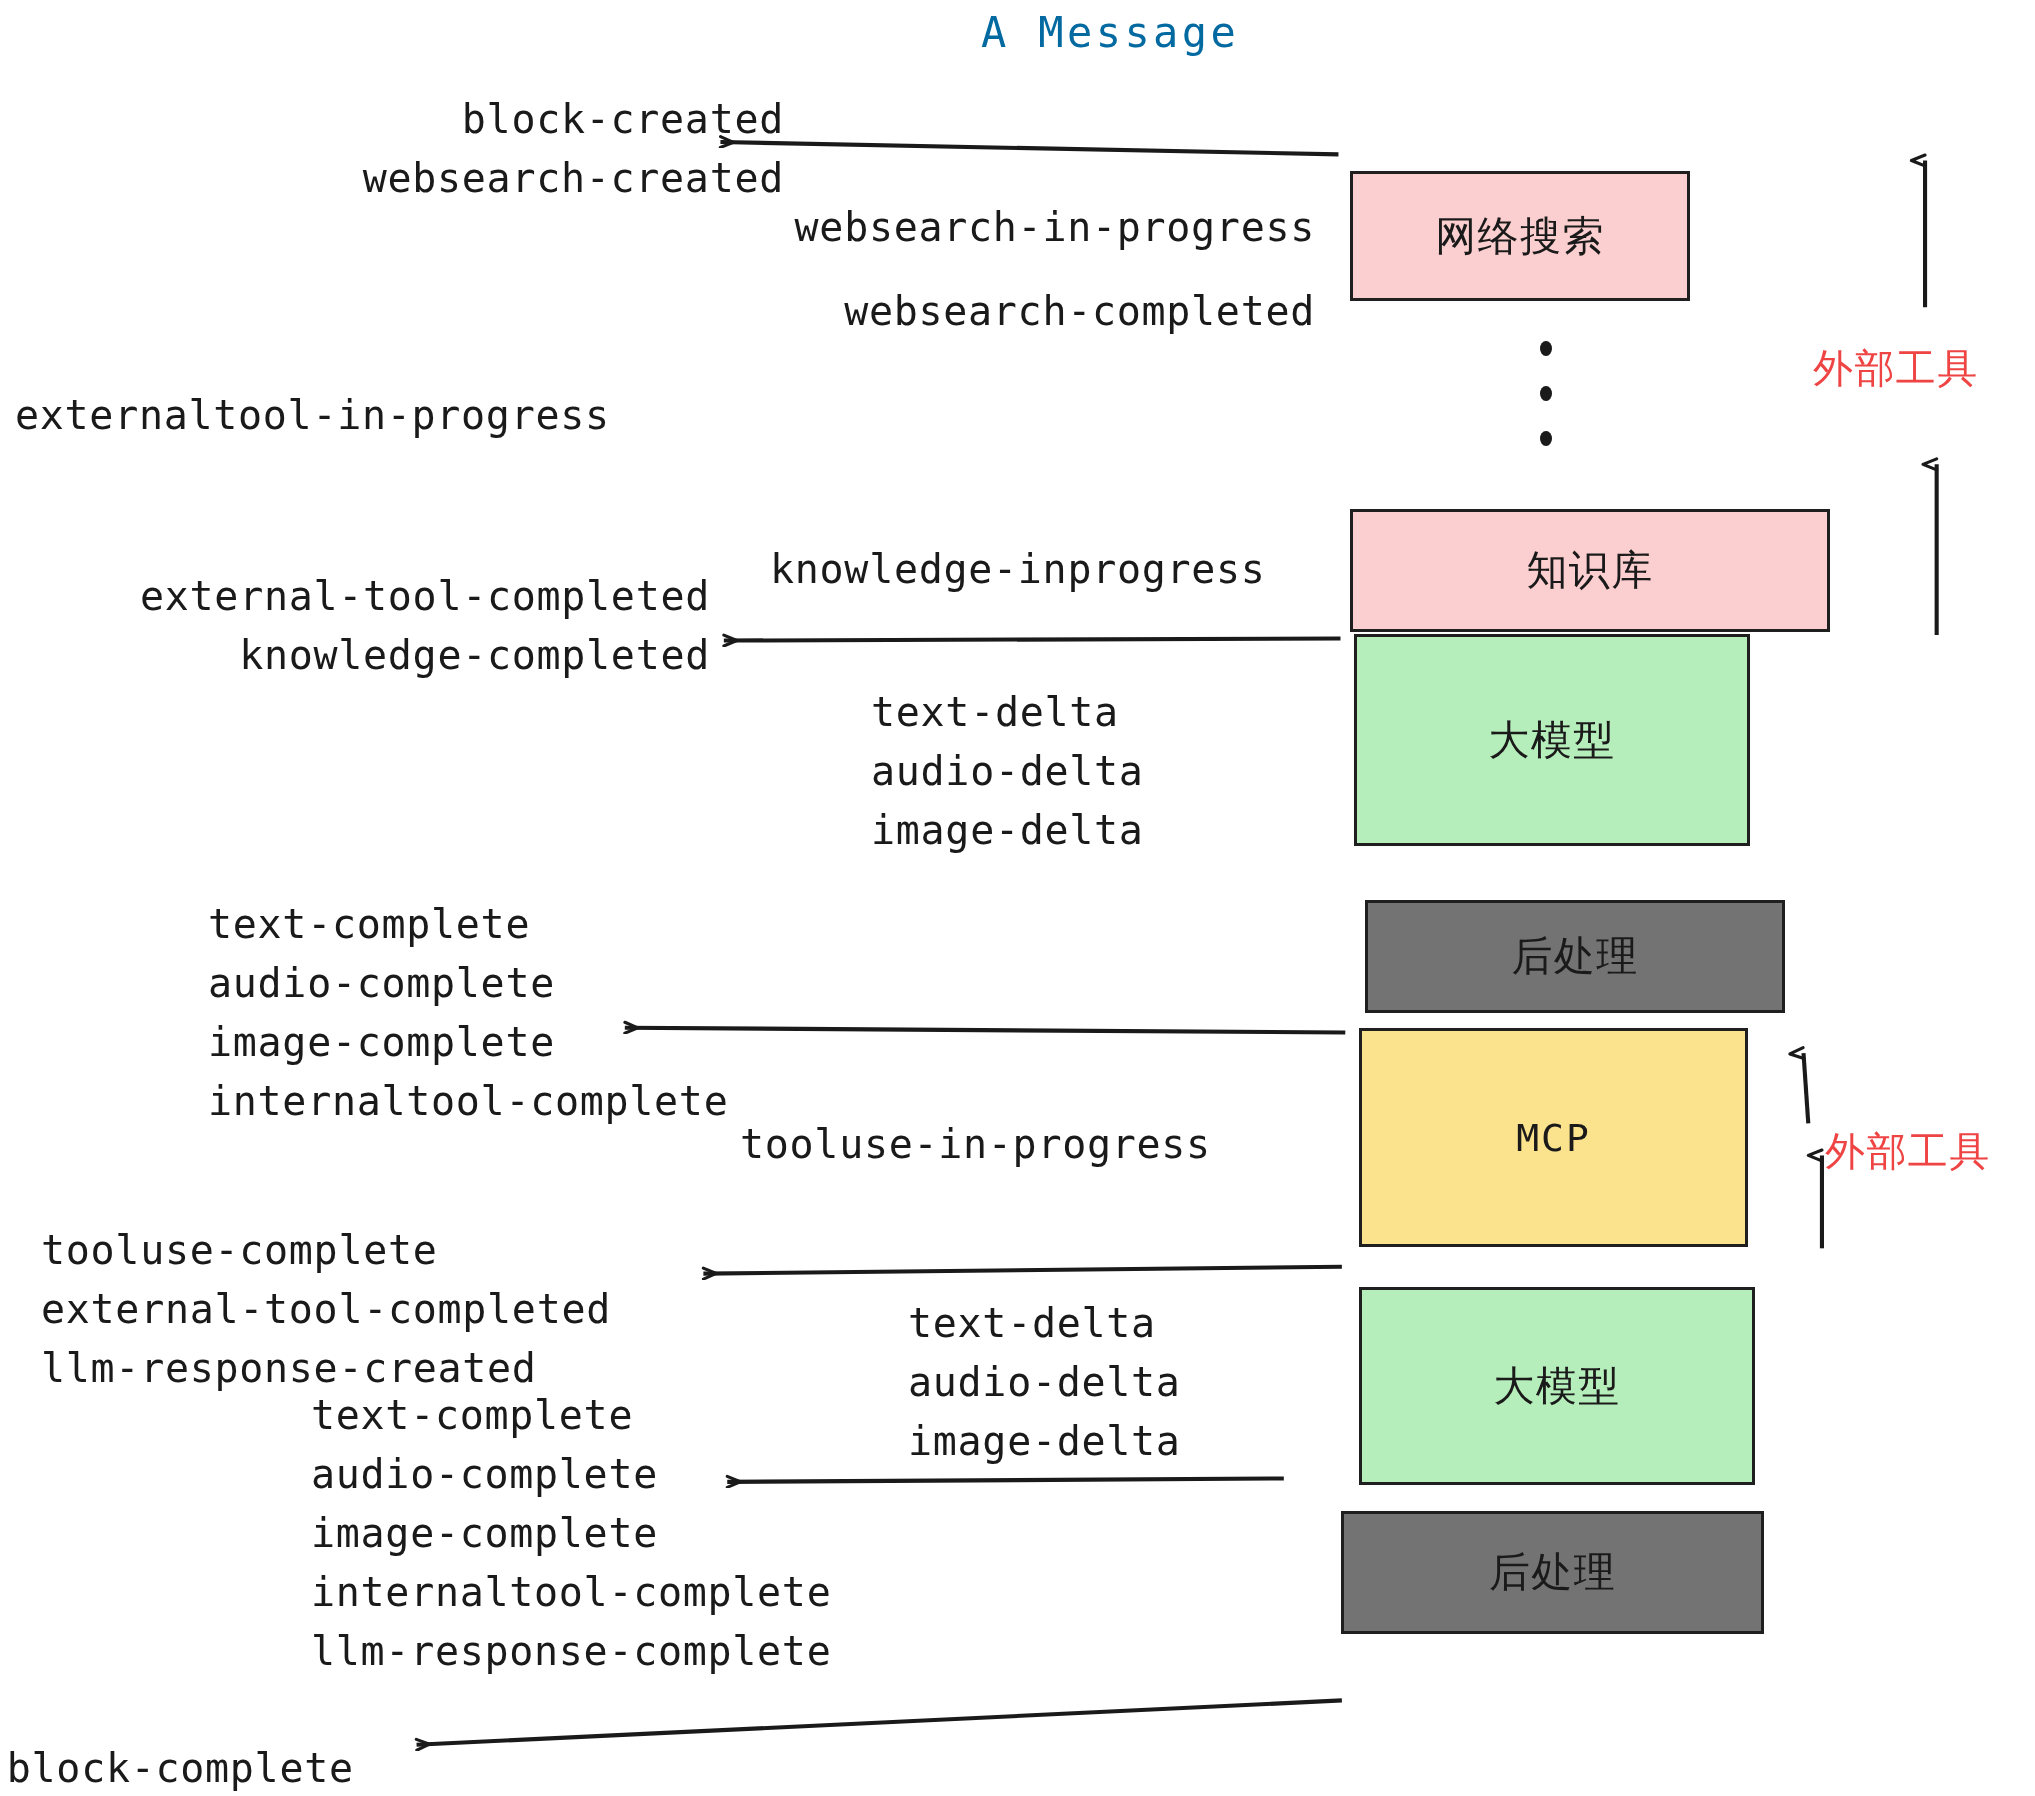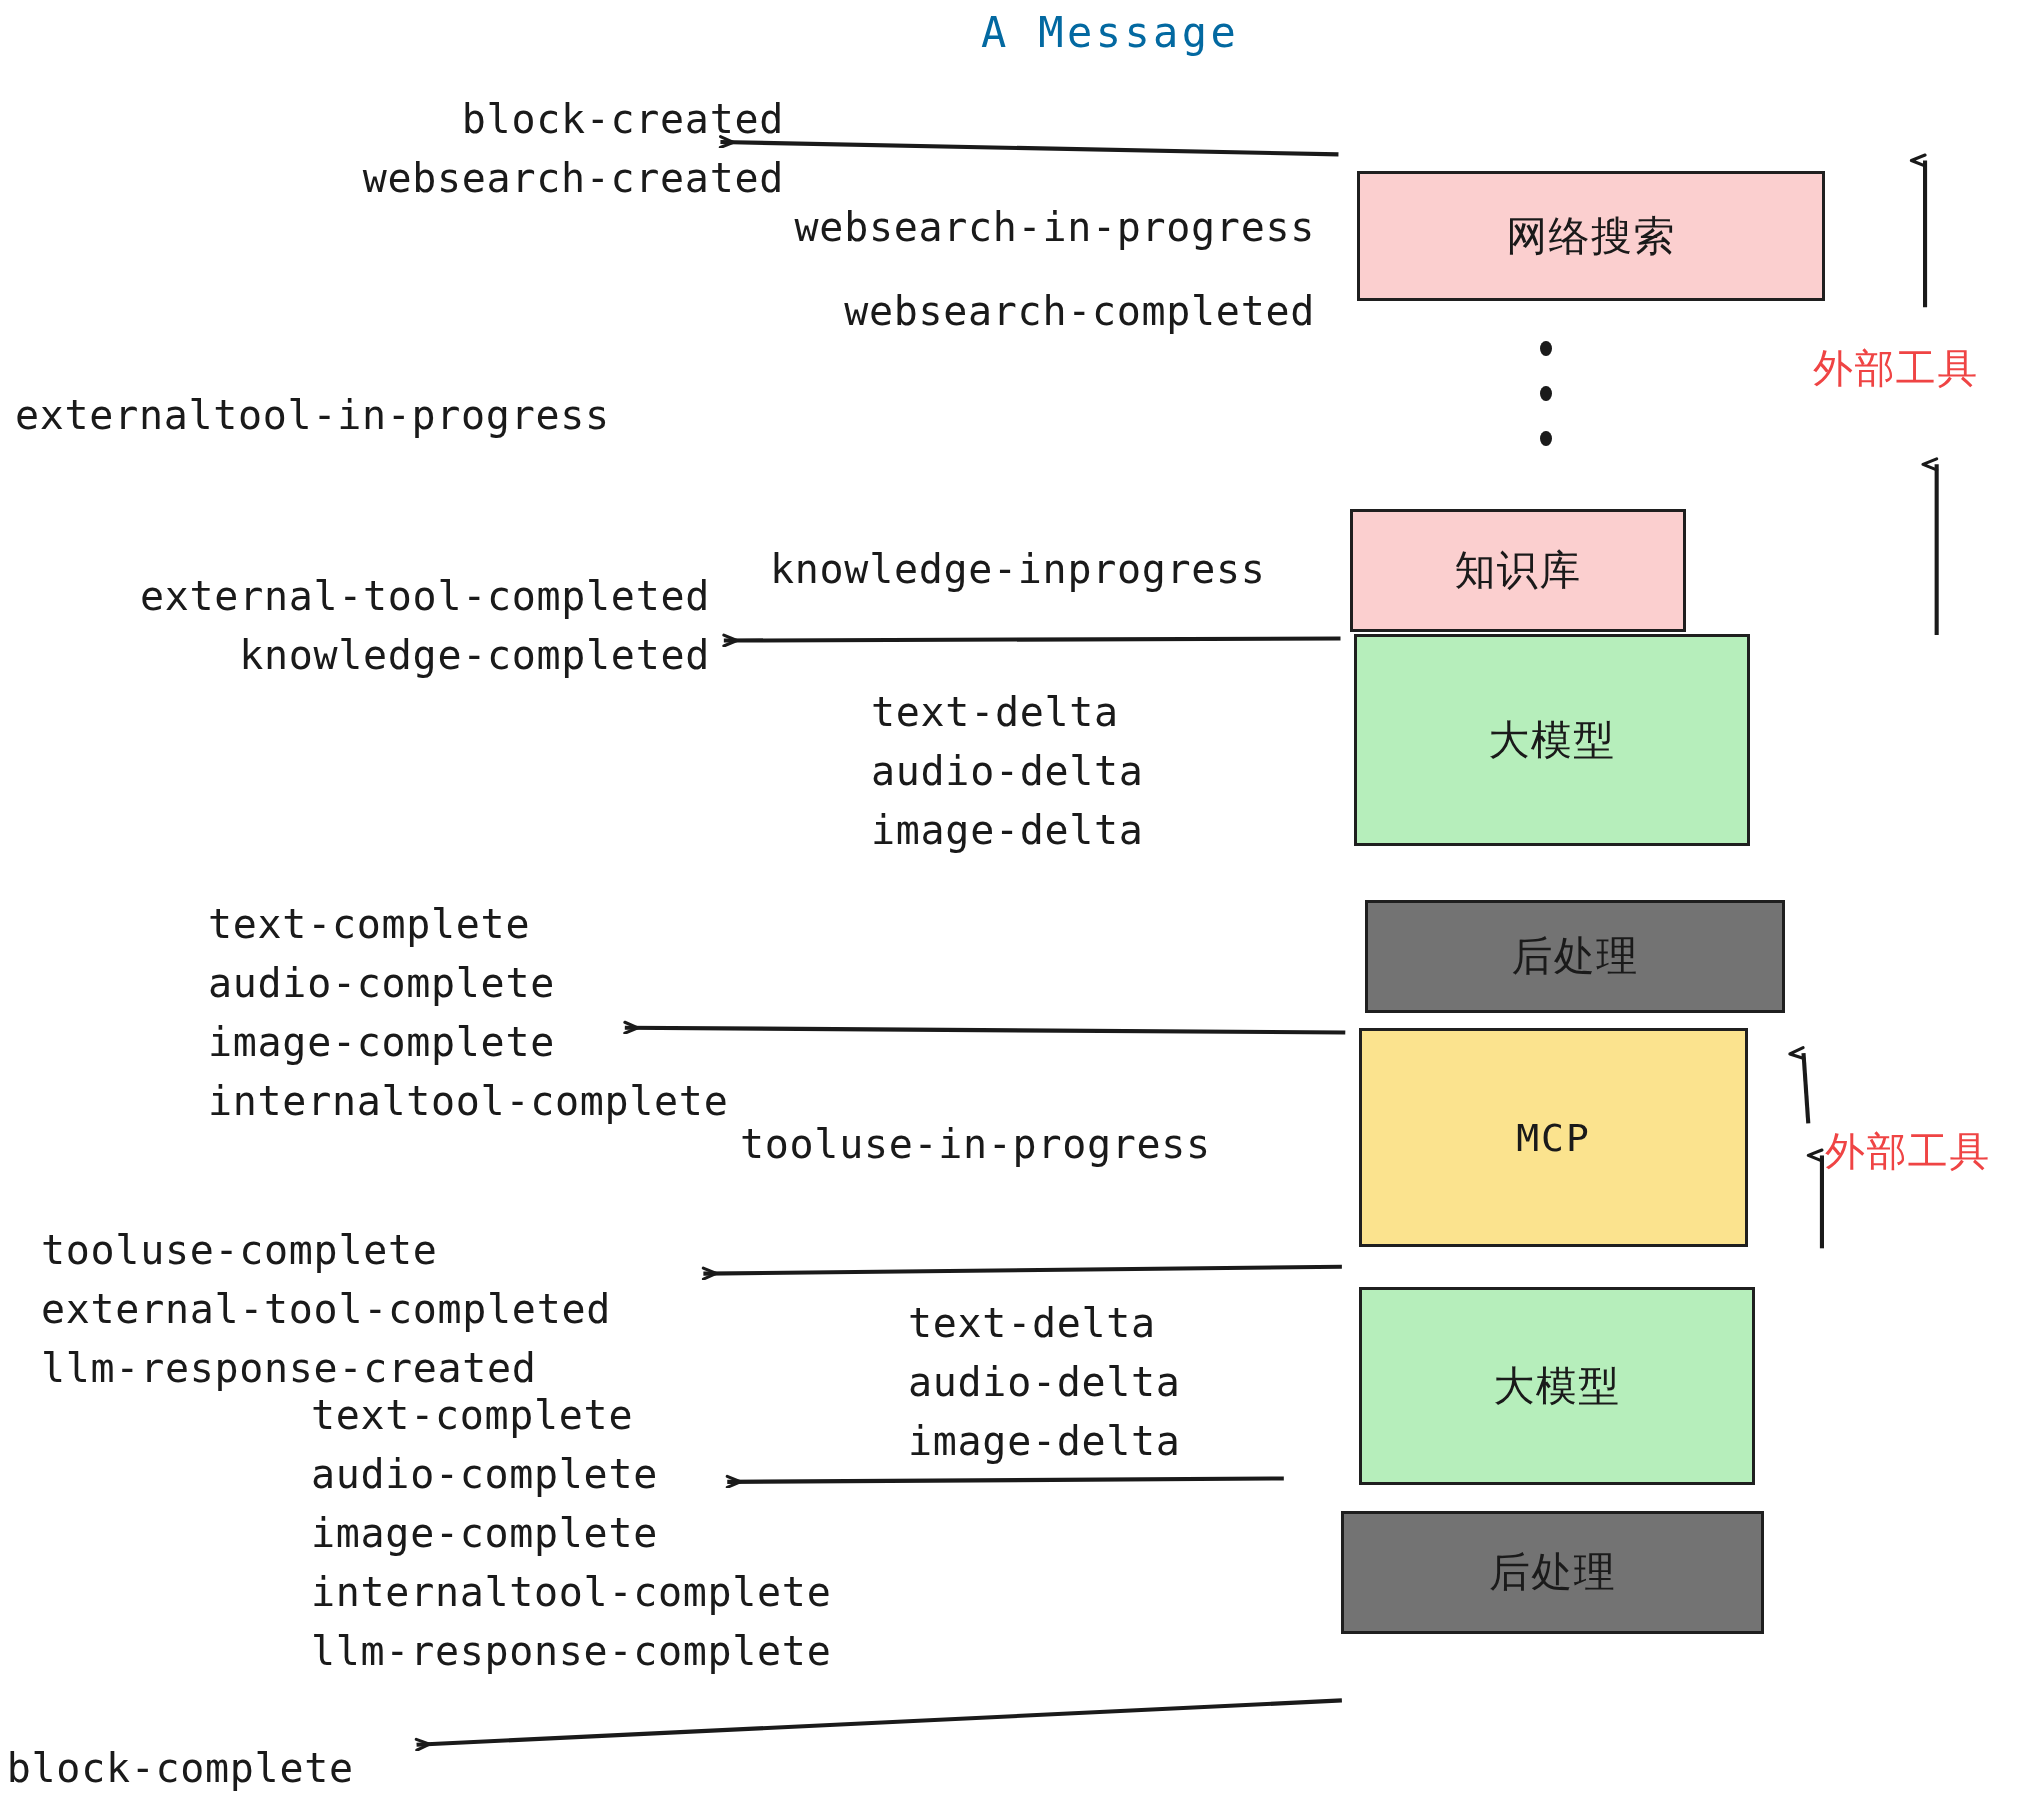--- a/index.html
+++ b/index.html
@@ -179,29 +179,29 @@
   <div class="abs evt la" style="left:311px; top:1386px;">
     <div>text-complete</div>
     <div>audio-complete</div>
     <div>image-complete</div>
     <div>internaltool-complete</div>
     <div>llm-response-complete</div>
   </div>
 
   <div class="abs evt la" style="left:6.8px; top:1714px;margin-top:25px;">block-complete</div>
 
-  <div class="abs box pink" style="left:1350px; top:171px; width:468px; height:130px;margin-left:7px;">网络搜索</div>
+  <div class="abs box pink" style="left:1350px; top:171px; width:340px; height:130px;">网络搜索</div>
 
   <div class="abs dots" style="left:1540px; top:341px;">
     <span></span>
       <span></span>
       <span></span>
   </div>
 
-  <div class="abs box pink" style="left:1350px; top:509px; width:336px; height:123px;">知识库</div>
+  <div class="abs box pink" style="left:1350px; top:509px; width:480px; height:123px;">知识库</div>
 
   <div class="abs box green" style="left:1354px; top:634px; width:396px; height:212px;">大模型</div>
 
   <div class="abs box white" style="left:1365px; top:900px; width:420px; height:113px;">后处理</div>
 
   <div class="abs box yellow mcp" style="left:1359px; top:1028px; width:389px; height:219px;">MCP</div>
 
   <div class="abs box green" style="left:1359px; top:1287px; width:396px; height:198px;">大模型</div>
 
   <div class="abs box white" style="left:1341px; top:1511px; width:423px; height:123px;">后处理</div>

